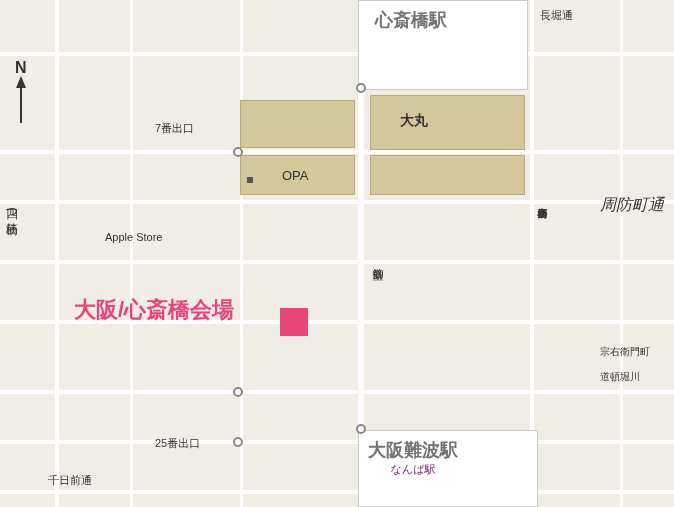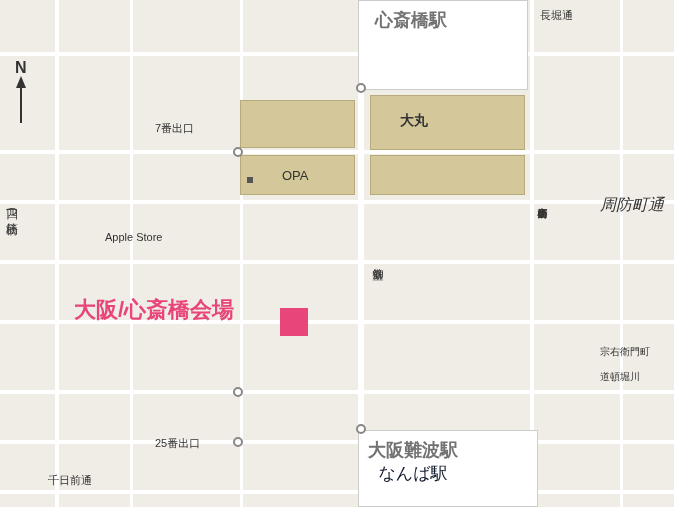--- a/index.html
+++ b/index.html
@@ -166,22 +166,22 @@
       white-space: nowrap;
       padding-left: 14px;
     }
 
     .station-name-big {
       font-size: 18px;
       font-weight: bold;
       color: #737373;
     }
     .station-name-small {
-      font-size: 17px;
-      color: #0f172a;
+      font-size: 11px;
+      color: #701a75;
     }
 
     .shinsaibashi-label {
       position: absolute;
       left: 375px;
       top: 8px;
       text-align: center;
     }
     .namba-label {
       position: absolute;

